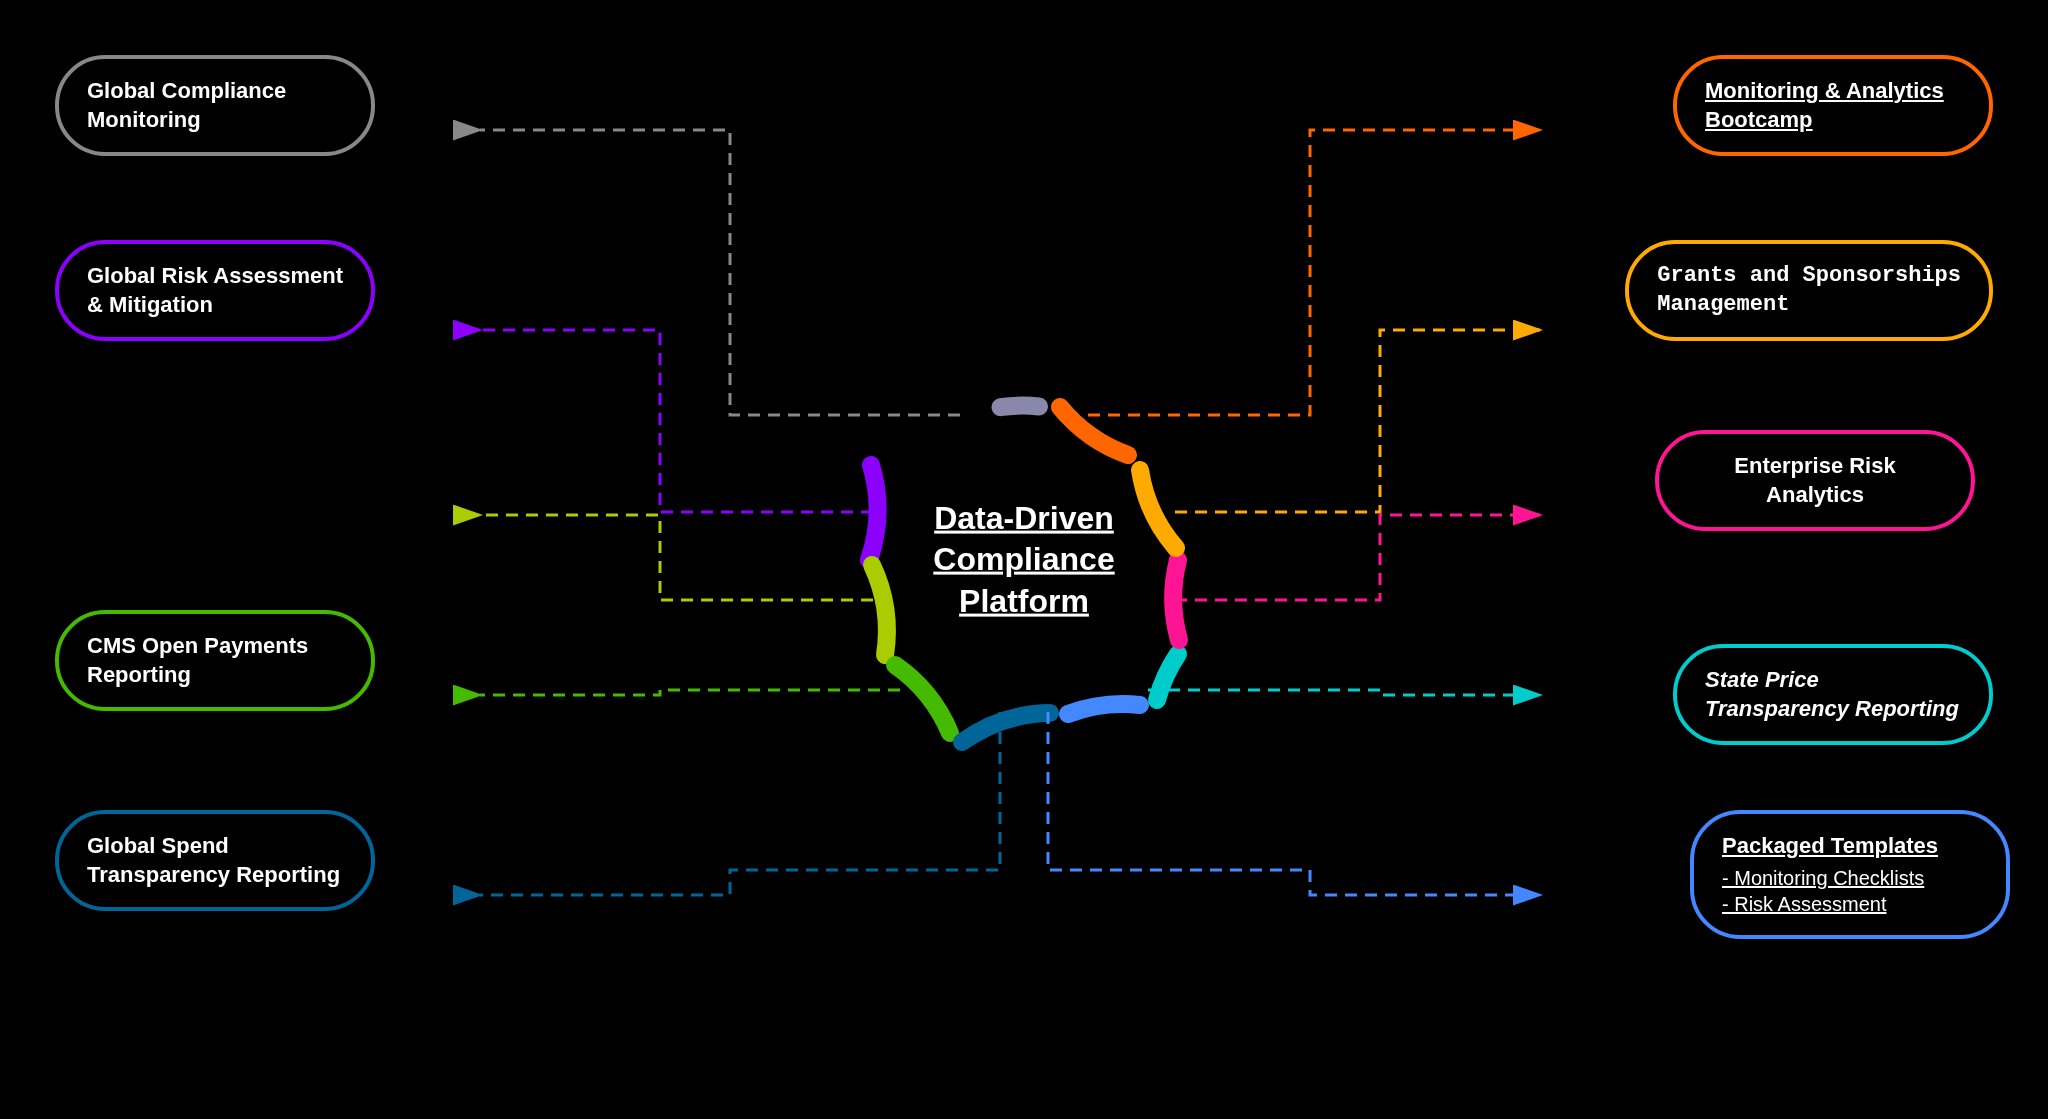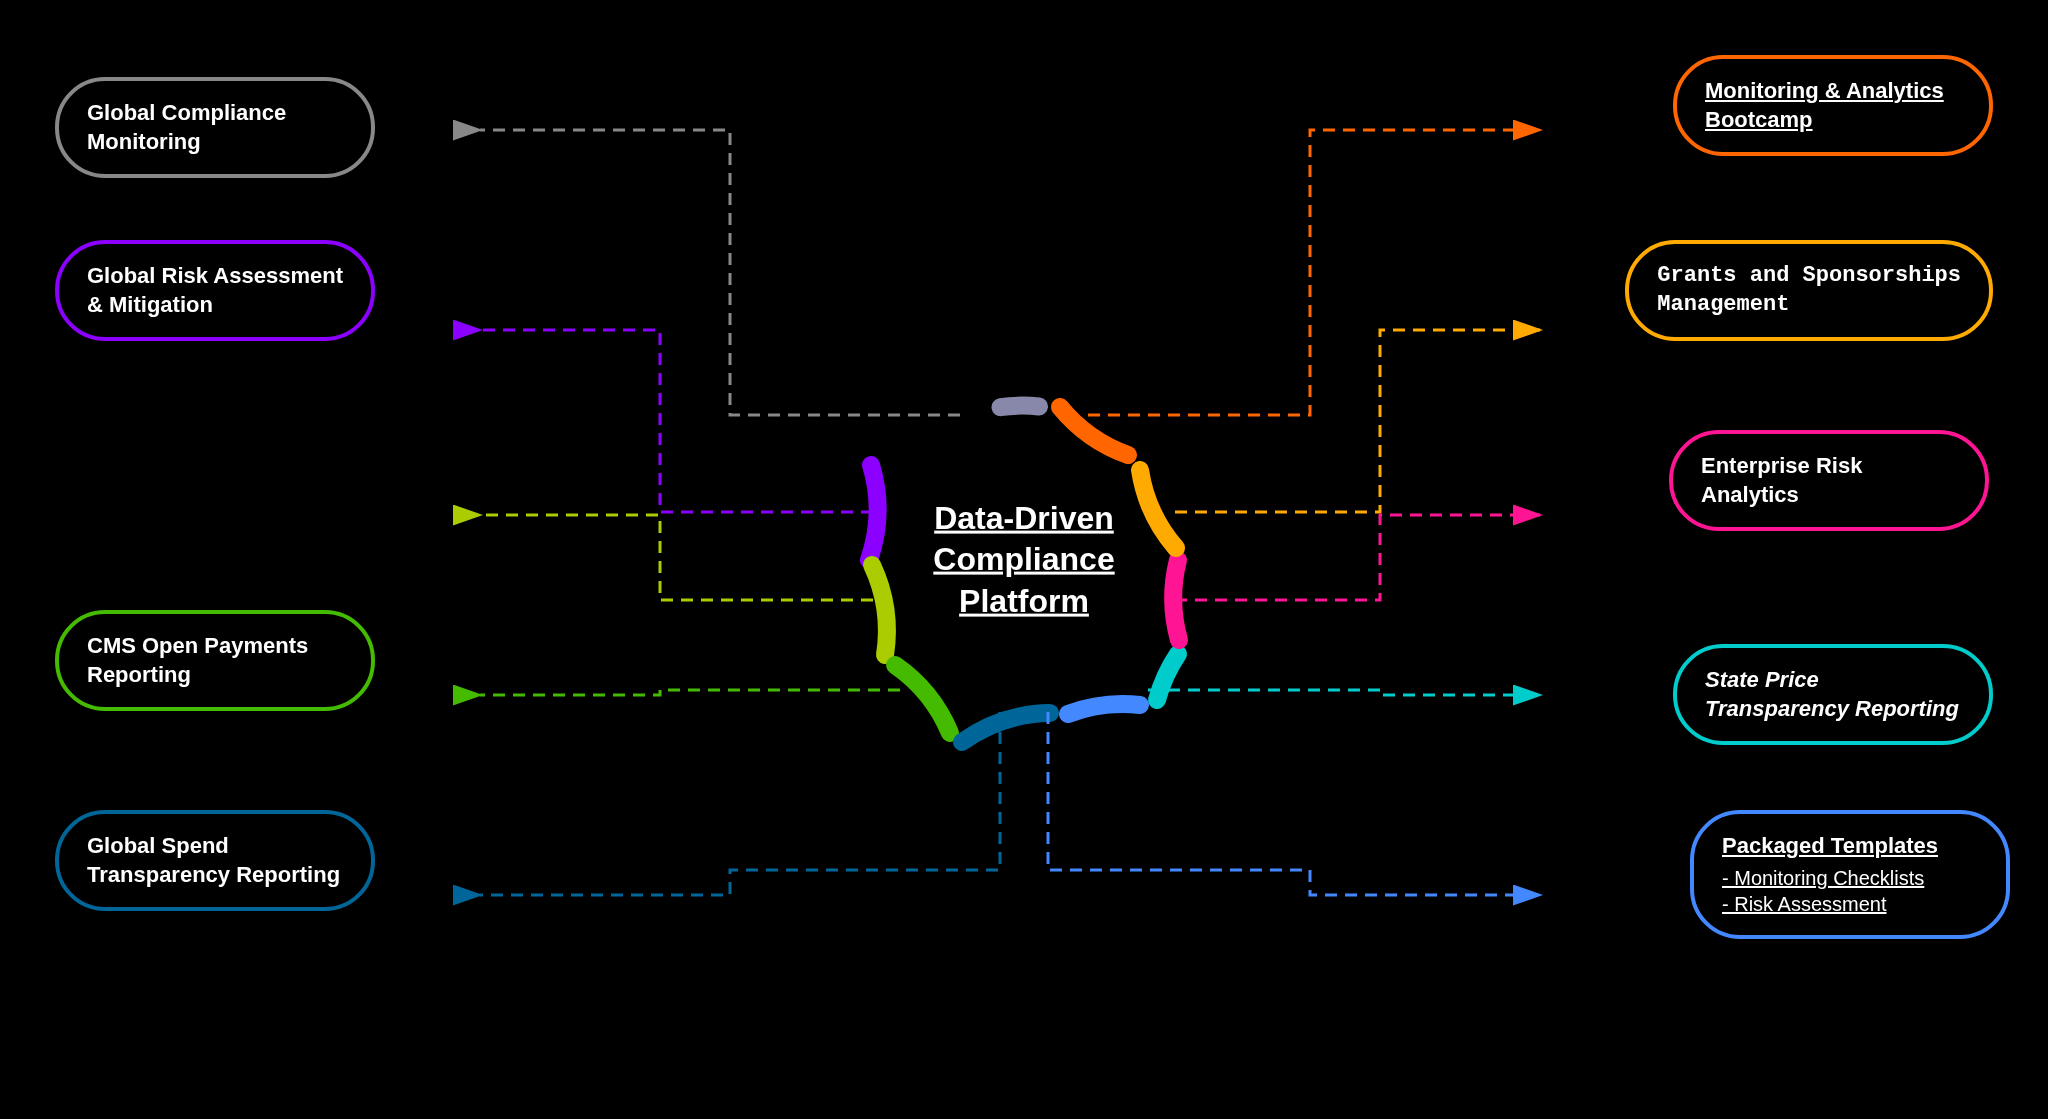--- a/index.html
+++ b/index.html
@@ -46,21 +46,20 @@
       min-width: 320px;
       max-width: 420px;
       background: #000;
     }
 
     
     .pill-global-compliance {
       border-color: #888;
       top: 55px;
       left: 55px;
-      margin-top: 22px;
     }
     .pill-global-risk {
       border-color: #8B00FF;
       top: 240px;
       left: 55px;
     }
     .pill-global-hcp {
       border-color: #AACC00;
       top: 430px;
       left: 55px;
@@ -85,21 +84,22 @@
     }
     .pill-grants {
       border-color: #FFAA00;
       top: 240px;
       right: 55px;
       font-family: Liberation Mono, monospace;
     }
     .pill-enterprise-risk {
       border-color: #FF1493;
       top: 430px;
-      right: 59px;
+      right: 73px;
+      text-align: center;
     }
     .pill-state-price {
       border-color: #00CCCC;
       top: 644px;
       right: 55px;
       font-style: italic;
     }
     .pill-packaged {
       border-color: #4488FF;
       top: 810px;

